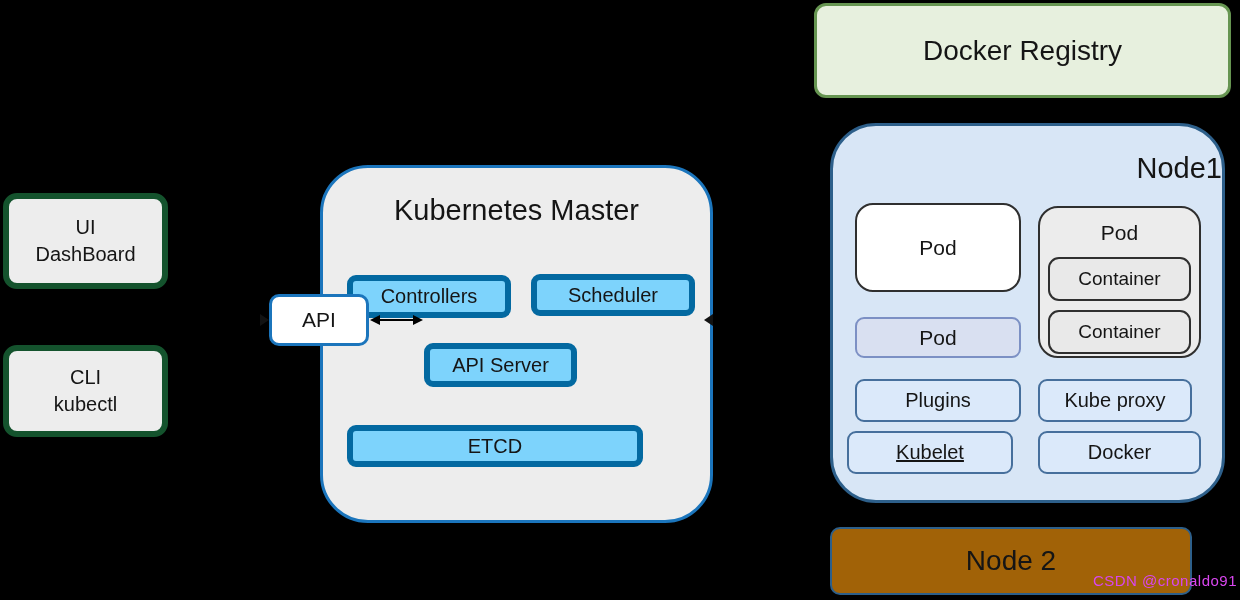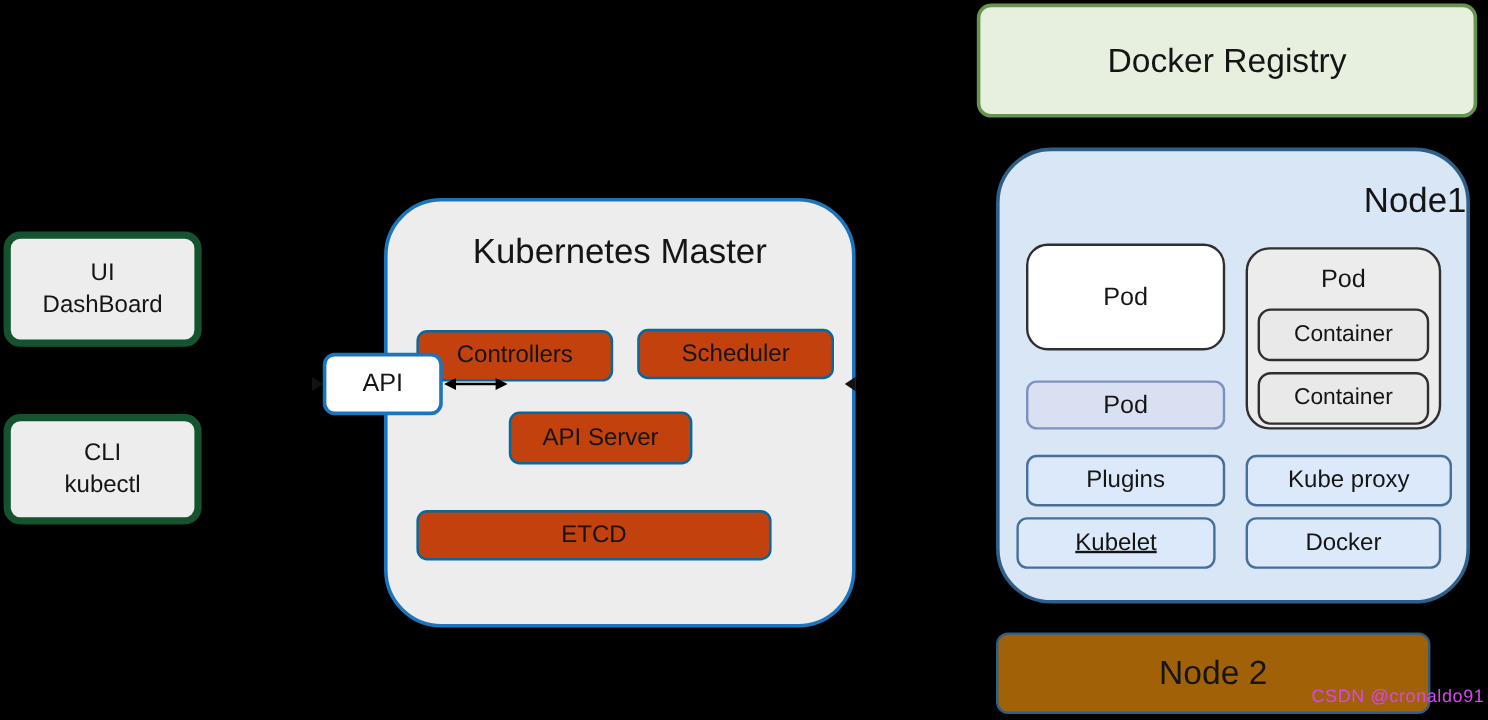--- a/index.html
+++ b/index.html
@@ -20,21 +20,21 @@
   #cli-kubectl  { left:3px; top:345px; width:165px; height:92px; }
 
   
   #master {
     left:320px; top:141px; width:393px; height:358px;
     background:#ededed; border:3px solid #1b75bc; border-radius:48px;margin-top:24px;
   }
   #master-title { position:absolute; top:26px; left:0; width:100%; text-align:center; font-size:29px; }
   .master-item {
     position:absolute; box-sizing:border-box;
-    background:#c2410c; border:2px solid #0369a1; border-radius:9px;
+    background:#7dd3fc; border:6px solid #0369a1; border-radius:9px;
     display:flex; align-items:center; justify-content:center; font-size:20px;
   }
   #controllers { left:24px;  top:107px; width:164px; height:43px; }
   #scheduler   { left:208px; top:106px; width:164px; height:42px; }
   #api-server  { left:101px; top:175px; width:153px; height:44px; }
   #etcd        { left:24px;  top:257px; width:296px; height:42px; }
 
   #api-box {
     left:269px; top:294px; width:100px; height:52px; z-index:5;
     background:#ffffff; border:3px solid #1b75bc; border-radius:10px; font-size:21px;
@@ -84,21 +84,21 @@
     position:absolute; box-sizing:border-box; left:22px; top:191px; width:166px; height:41px;
     background:#d9e0f1; border:2px solid #7c90c4; border-radius:9px; font-size:21px;
     display:flex; align-items:center; justify-content:center;
   }
   .node-item {
     position:absolute; box-sizing:border-box;
     background:#dbe9fa; border:2px solid #466f9c; border-radius:9px;
     display:flex; align-items:center; justify-content:center; font-size:20px;
   }
   #plugins    { left:22px;  top:253px; width:166px; height:43px; }
-  #kube-proxy { left:205px; top:253px; width:172px; height:43px; }
+  #kube-proxy { left:205px; top:253px; width:154px; height:43px; }
   #kubelet    { left:14px;  top:305px; width:166px; height:43px;text-decoration:underline; }
   #docker     { left:205px; top:305px; width:163px; height:43px; }
 
   
   #node2 {
     left:830px; top:527px; width:362px; height:68px;
     background:#a16207; border:2px solid #2d5f8a; border-radius:10px; font-size:28px;
   }
 
   #watermark {

